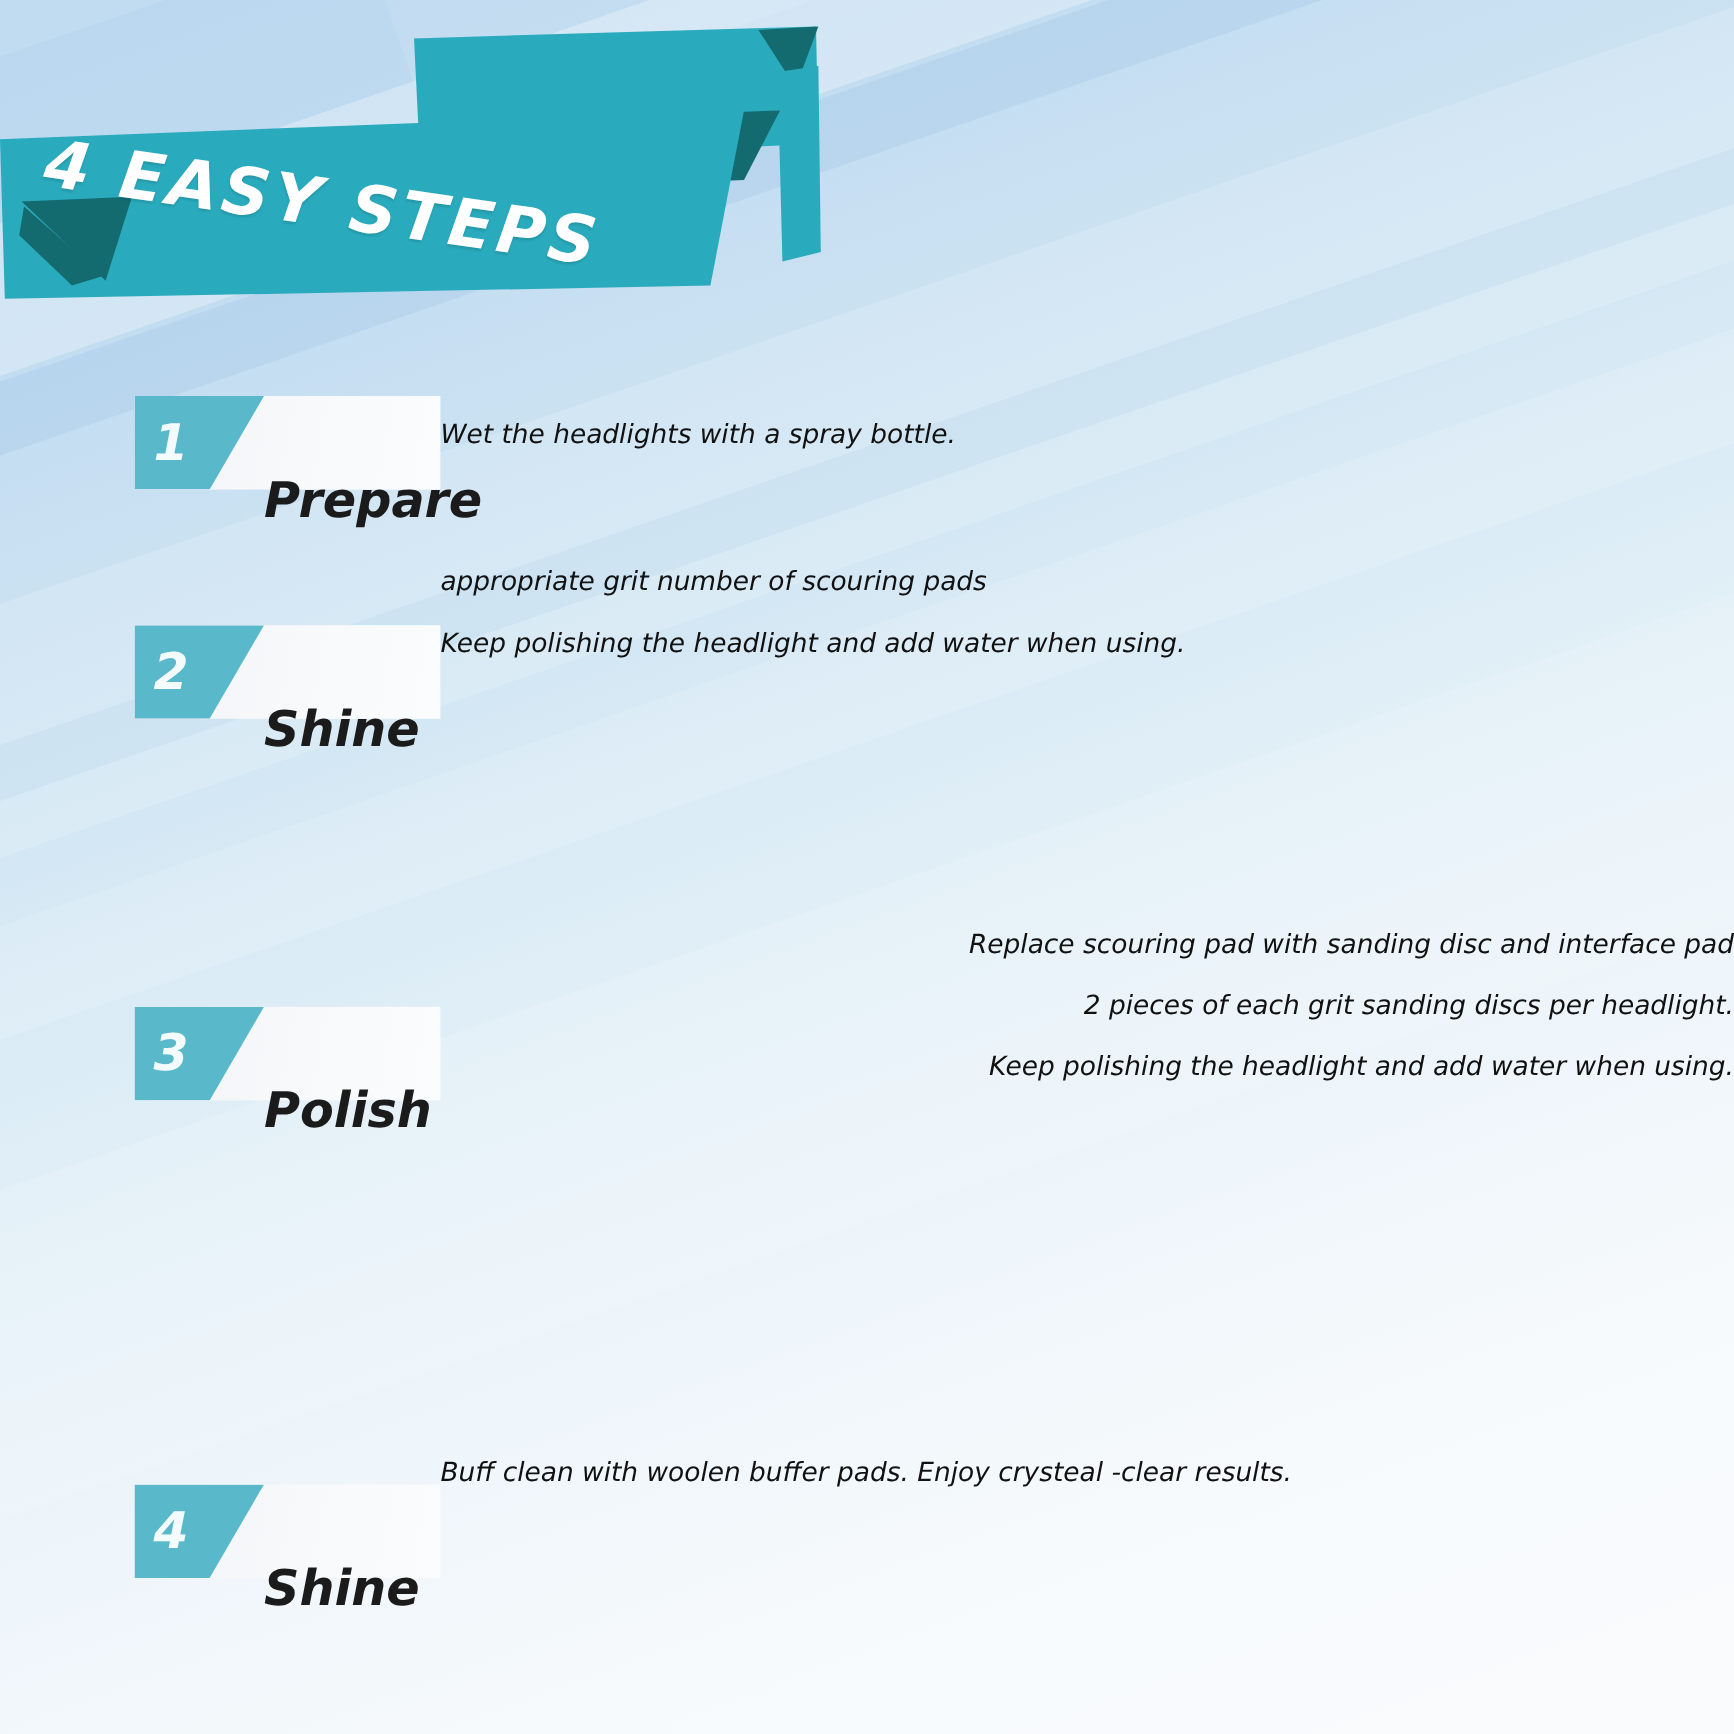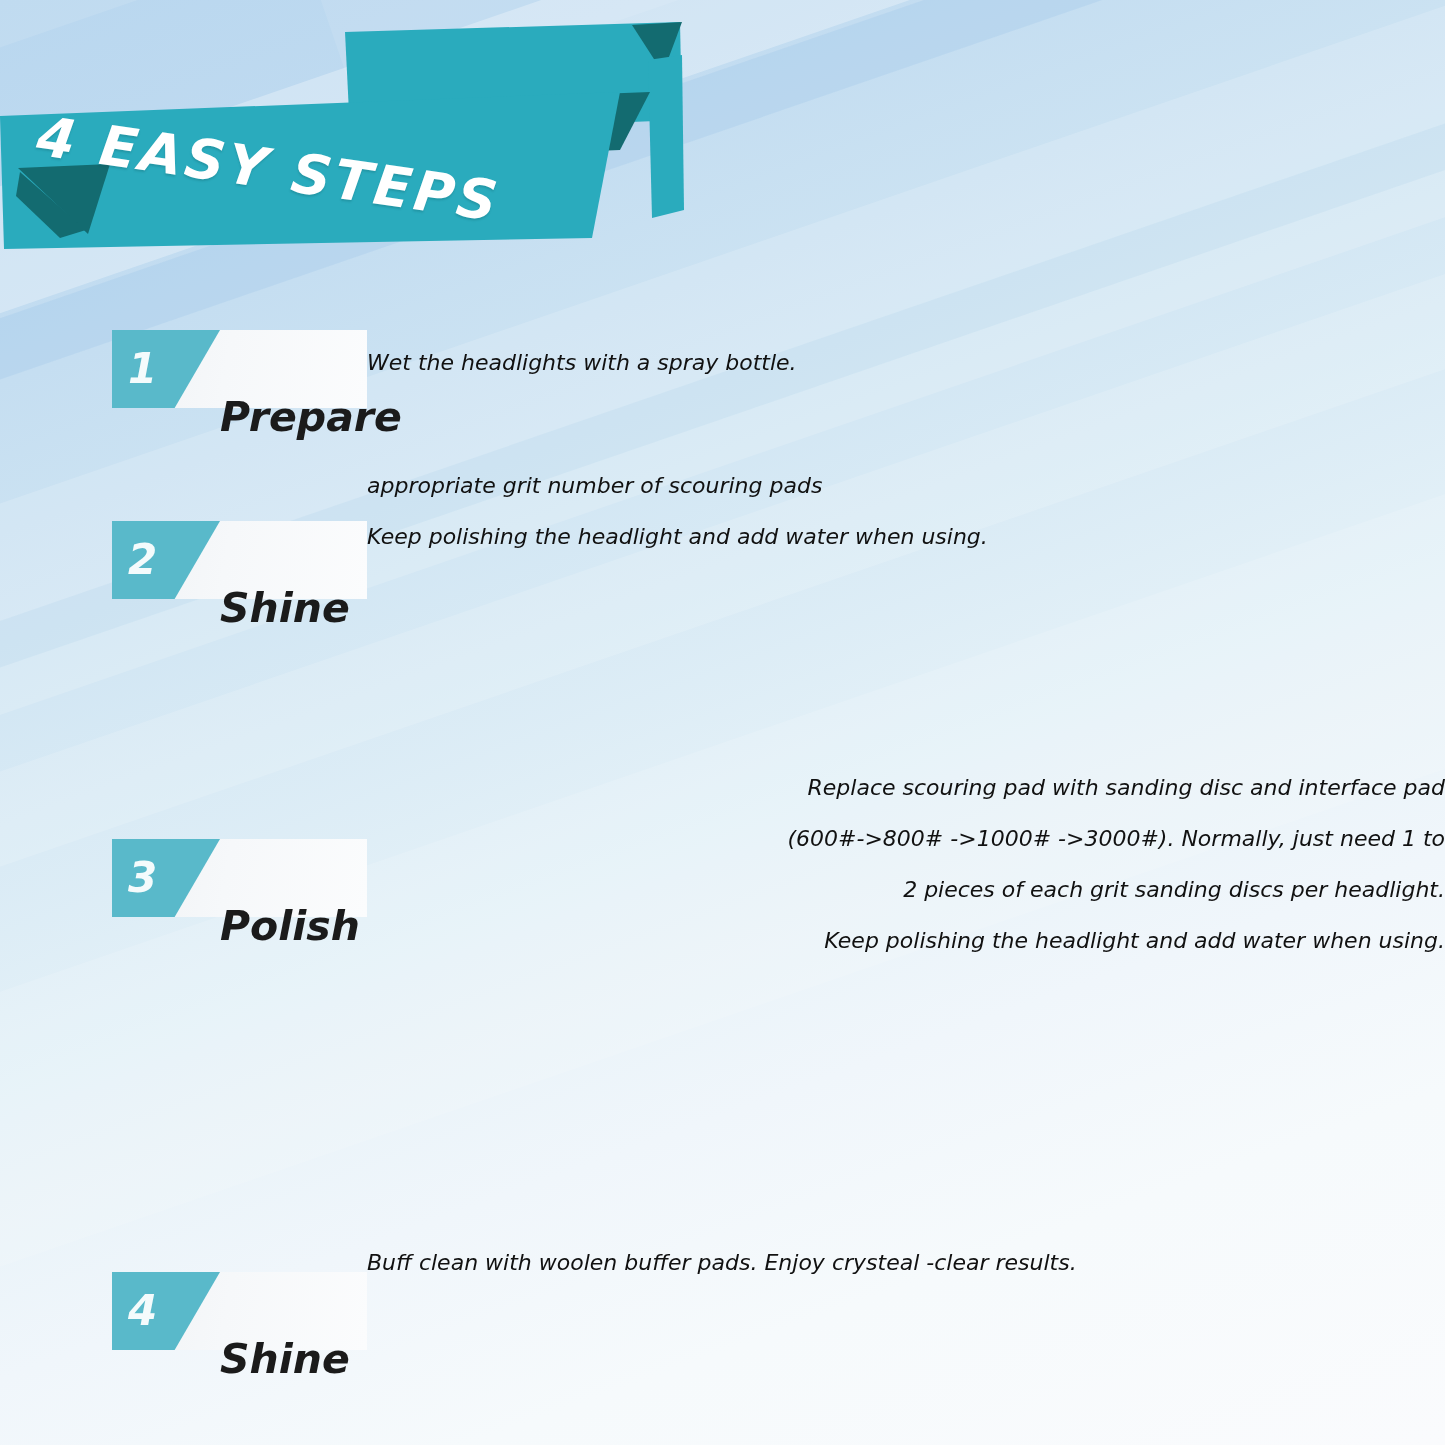--- a/index.html
+++ b/index.html
@@ -239,21 +239,20 @@
 
     <div class="step step-3">
       <div class="badge">
         <div class="badge-plate"></div>
         <div class="badge-tab"></div>
         <div class="badge-num">3</div>
         <div class="badge-label">Polish</div>
       </div>
       <div class="body-text">
         <p class="tight">Replace scouring pad with sanding disc and interface pad</p>
-        <p>(600#-&gt;800# -&gt;1000# -&gt;3000#). Normally, just need 1 to</p>
         <p>2 pieces of each grit sanding discs per headlight.</p>
         <p>Keep polishing the headlight and add water when using.</p>
       </div>
     </div>
 
     <div class="step step-4">
       <div class="badge">
         <div class="badge-plate"></div>
         <div class="badge-tab"></div>
         <div class="badge-num">4</div>

